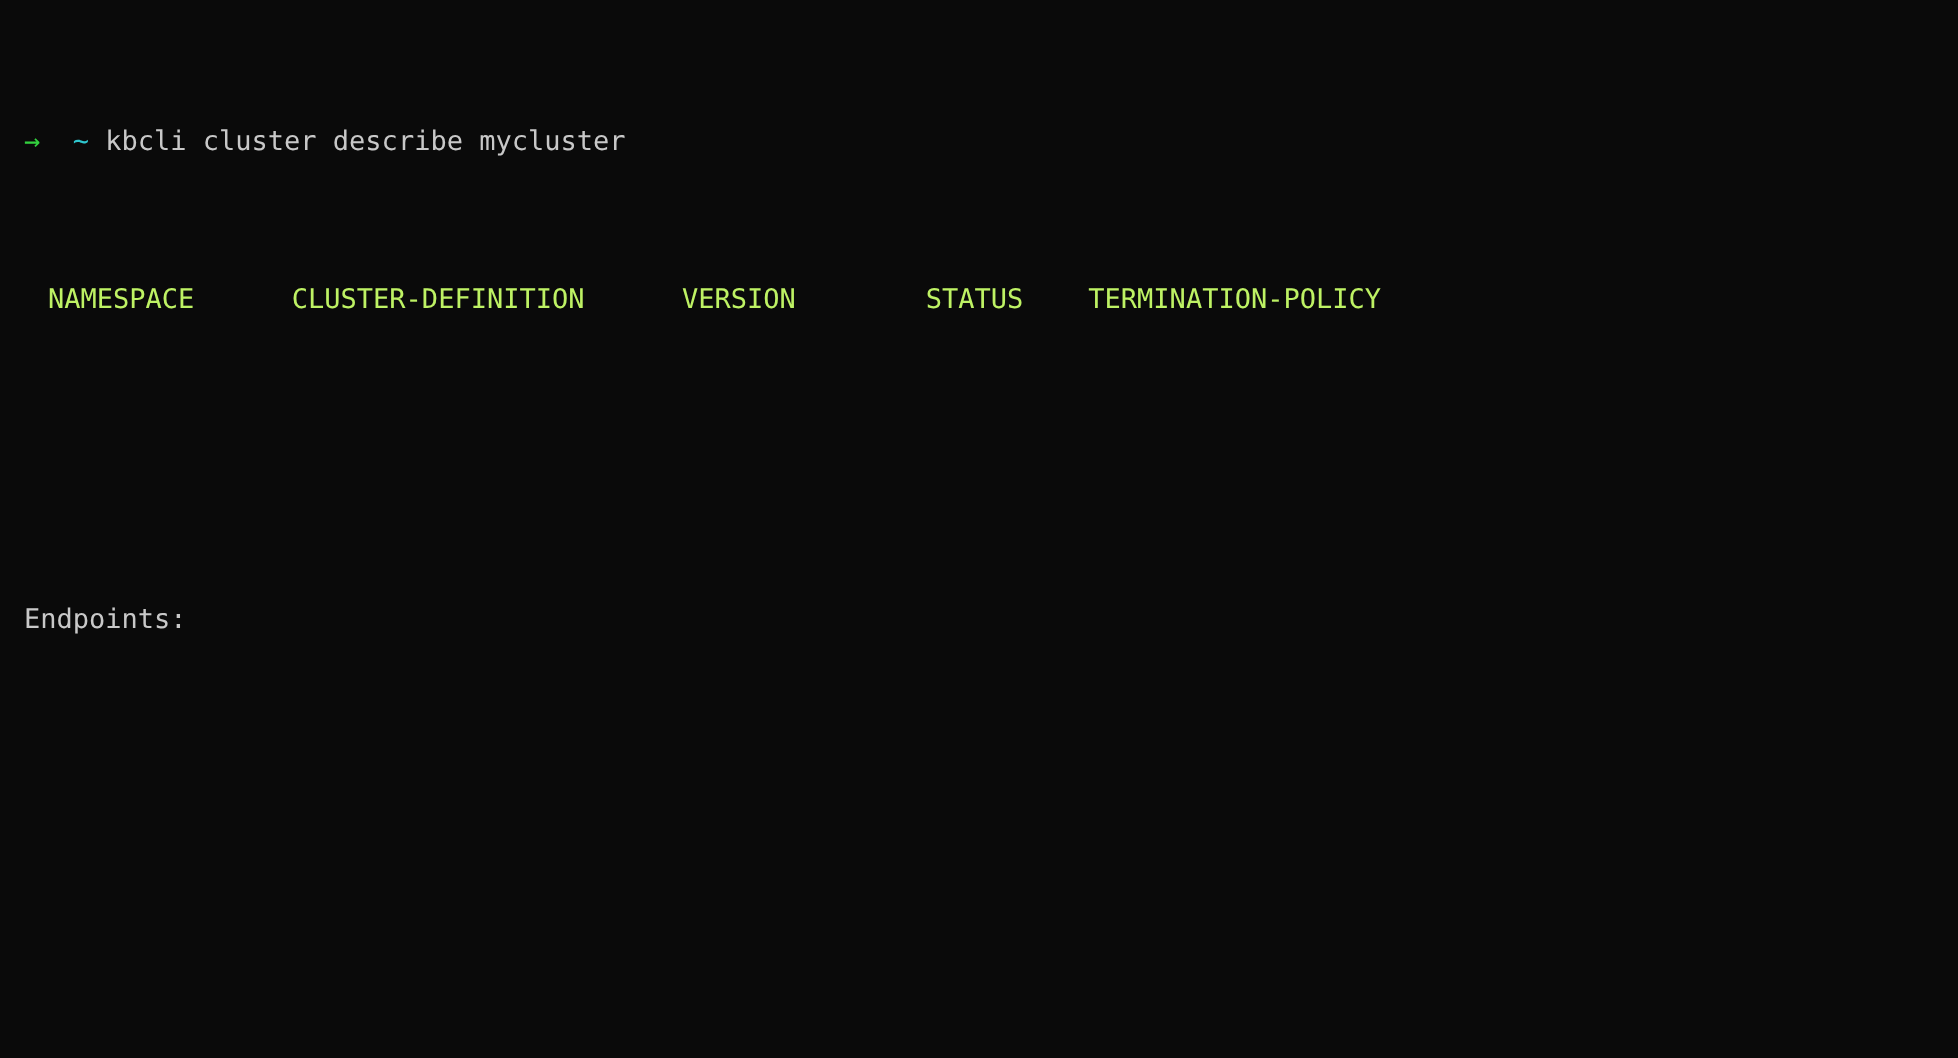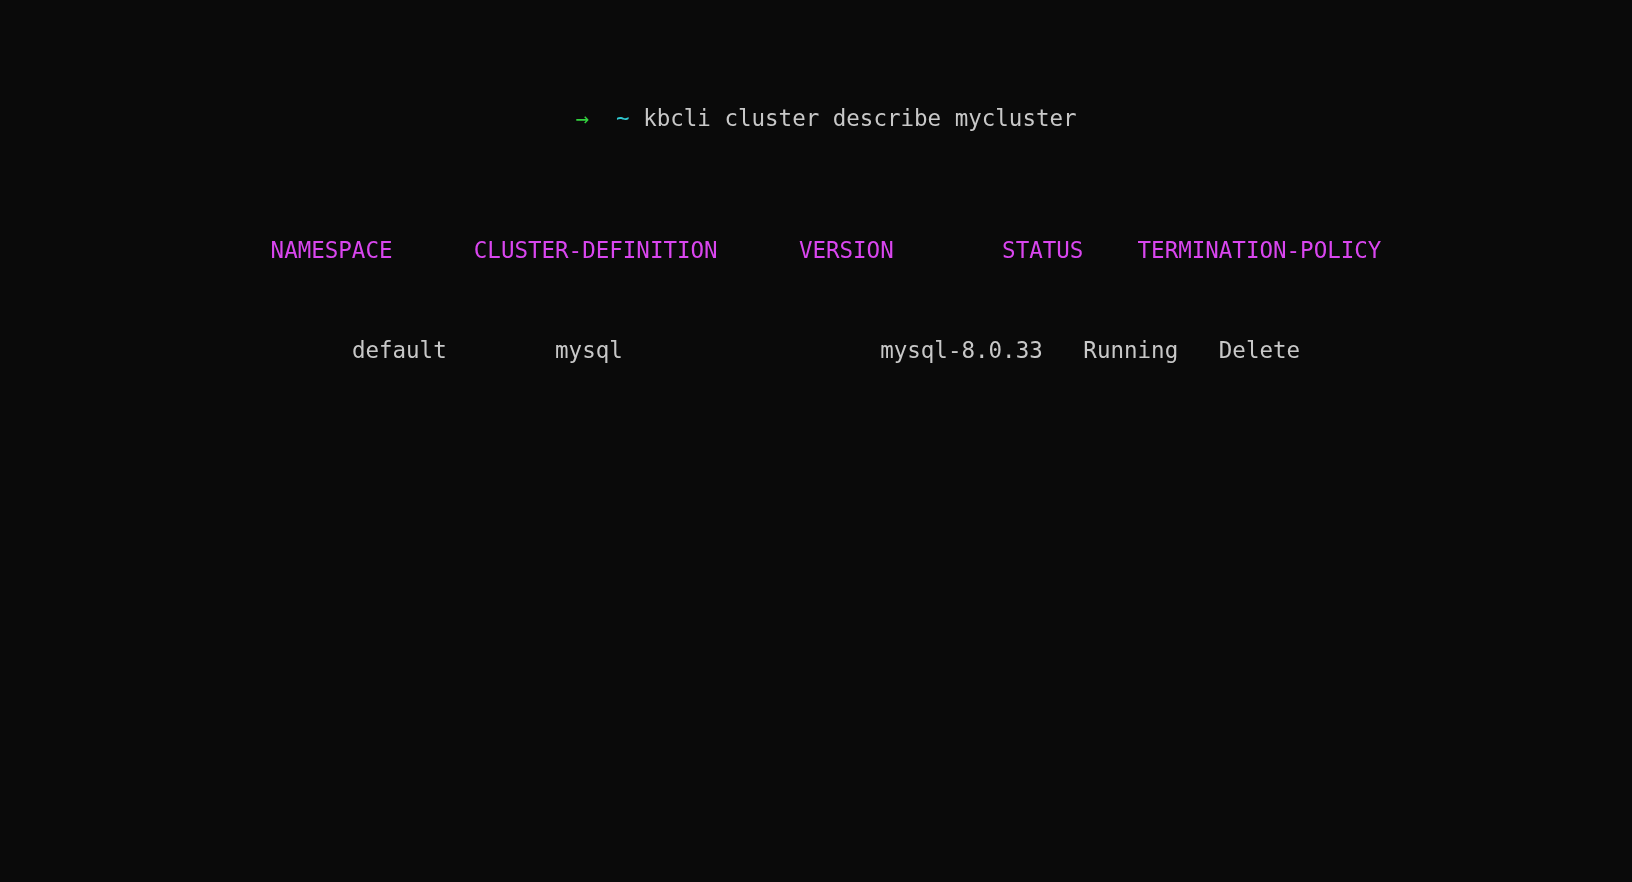--- a/index.html
+++ b/index.html
@@ -17,45 +17,44 @@
     line-height: 33.2px;
     color: #c8c8c8;
     -webkit-font-smoothing: antialiased;
   }
   #terminal {
     padding: 2px 0 0 20px;
     box-sizing: border-box;
     width: 1632px;
     height: 882px;
     white-space: pre;
-    text-align: center;
   }
   .line {
     white-space: pre;
     height: 33.2px;
     letter-spacing: 0px;
   }
   .blank { height: 33.2px; }
   .prompt-arrow { color: #33d13f; }
   .prompt-tilde { color: #2fc7cf; }
   .txt { color: #c8c8c8; }
-  .hdr { color: #d946ef; }
+  .hdr { color: #bef264; margin-left: 20px; }
 </style>
 </head>
 <body>
 
 <div id="terminal">
 
   <div class="line"><span class="prompt-arrow">→</span><span class="txt">  </span><span class="prompt-tilde">~</span><span class="txt"> </span><span class="txt">kbcli cluster describe mycluster</span></div>
 
   <div class="line hdr">NAMESPACE      CLUSTER-DEFINITION      VERSION        STATUS    TERMINATION-POLICY</div>
-  <div class="line">default        mysql                   mysql-8.0.33   Running   Delete</div>
 
   <div class="blank"></div>
 
+  <div class="line">Endpoints:</div>
   
 
   
 
   
   
   
   
 
   

